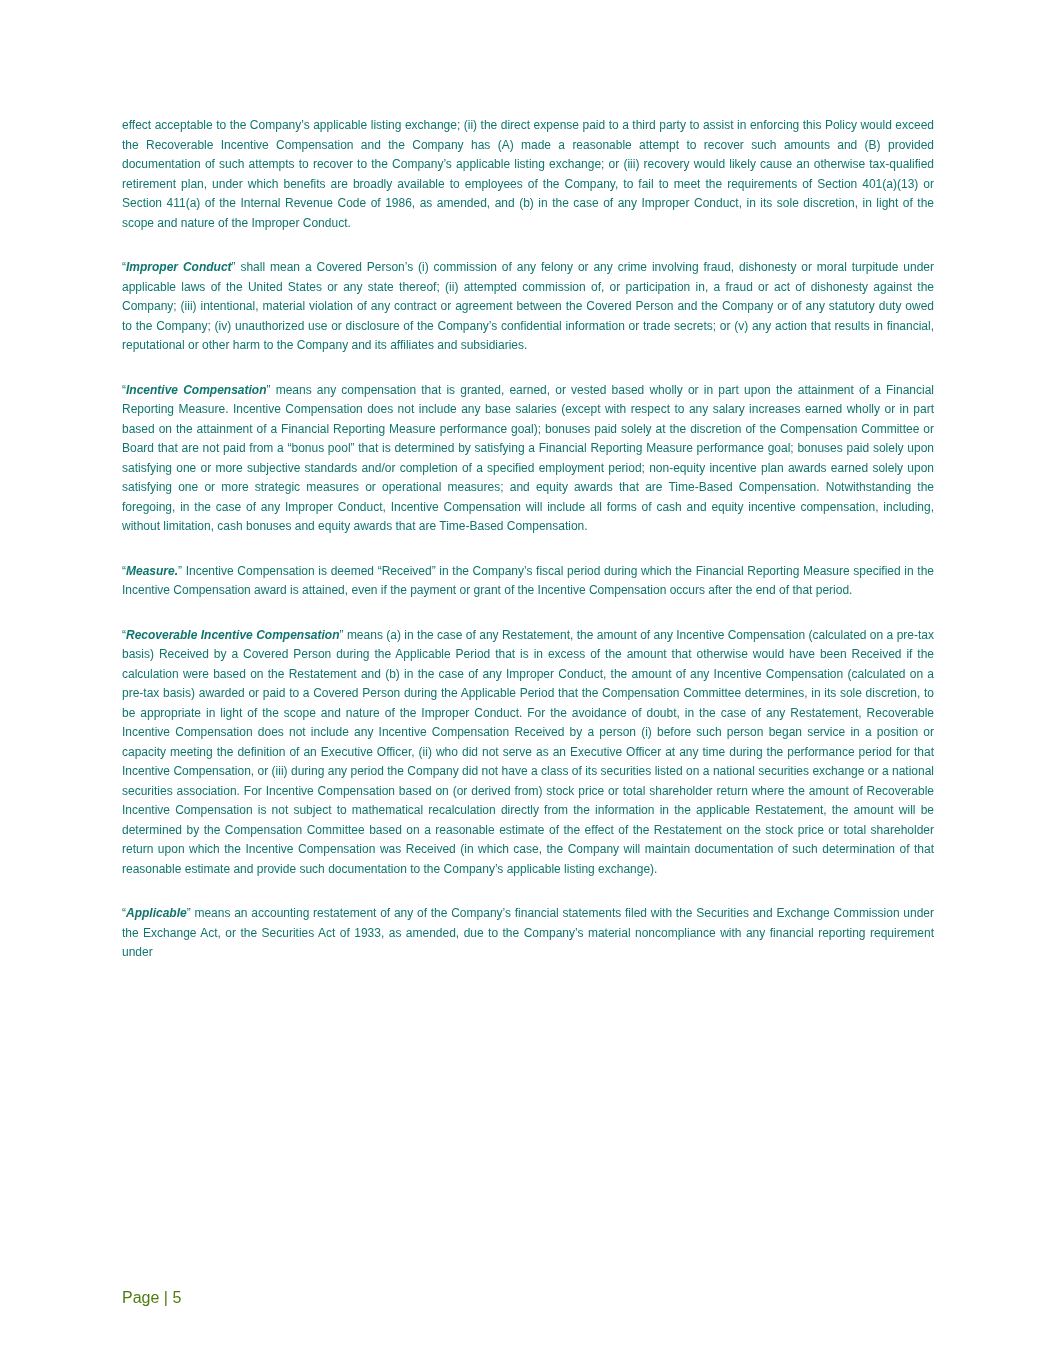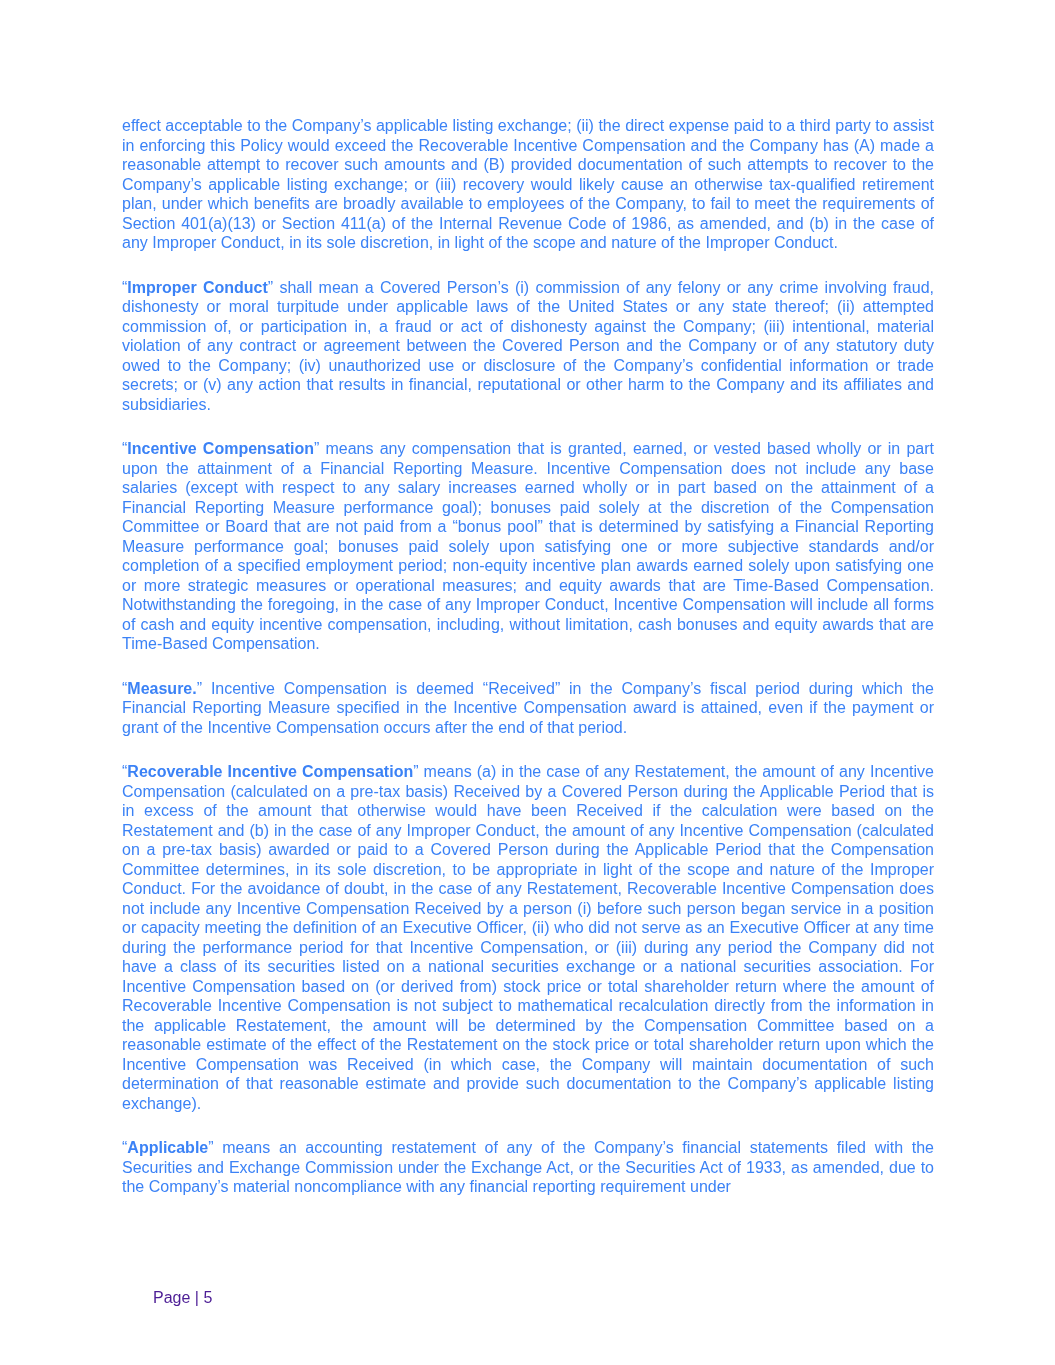--- a/index.html
+++ b/index.html
@@ -17,37 +17,37 @@
     overflow: hidden;
   }
   .doc-body {
     position: absolute;
     left: 122px;
     top: 116px;
     width: 812px;
   }
   .para {
     margin: 0 0 25px 0;
-    font-size: 16px;
+    font-size: 12px;
     line-height: 19.5px;
     text-align: justify;
-    color: #3b82f6;
+    color: #0f766e;
   }
   .term {
     font-weight: bold;
+    font-style: italic;
     margin-top: 40px;
   }
   .page-footer {
     position: absolute;
     left: 122px;
     top: 1288px;
     font-size: 16px;
     line-height: 19.5px;
-    color: #4c1d95;
-    margin-left: 31px;
+    color: #4d7c0f;
   }
 </style>
 </head>
 <body>
 
 <div class="page">
   <div class="doc-body">
       <p class="para"><span class="run">effect acceptable to the Company’s applicable listing exchange; (ii) the direct expense paid to a third party to assist in enforcing this Policy would exceed the Recoverable Incentive Compensation and the Company has (A) made a reasonable attempt to recover such amounts and (B) provided documentation of such attempts to recover to the Company’s applicable listing exchange; or (iii) recovery would likely cause an otherwise tax-qualified retirement plan, under which benefits are broadly available to employees of the Company, to fail to meet the requirements of Section 401(a)(13) or Section 411(a) of the Internal Revenue Code of 1986, as amended, and (b) in the case of any Improper Conduct, in its sole discretion, in light of the scope and nature of the Improper Conduct.</span></p>
       <p class="para"><span class="run">“</span><span class="term">Improper Conduct</span><span class="run">” shall mean a Covered Person’s (i) commission of any felony or any crime involving fraud, dishonesty or moral turpitude under applicable laws of the United States or any state thereof; (ii) attempted commission of, or participation in, a fraud or act of dishonesty against the Company; (iii) intentional, material violation of any contract or agreement between the Covered Person and the Company or of any statutory duty owed to the Company; (iv) unauthorized use or disclosure of the Company’s confidential information or trade secrets; or (v) any action that results in financial, reputational or other harm to the Company and its affiliates and subsidiaries.</span></p>
       <p class="para"><span class="run">“</span><span class="term">Incentive Compensation</span><span class="run">” means any compensation that is granted, earned, or vested based wholly or in part upon the attainment of a Financial Reporting Measure. Incentive Compensation does not include any base salaries (except with respect to any salary increases earned wholly or in part based on the attainment of a Financial Reporting Measure performance goal); bonuses paid solely at the discretion of the Compensation Committee or Board that are not paid from a “bonus pool” that is determined by satisfying a Financial Reporting Measure performance goal; bonuses paid solely upon satisfying one or more subjective standards and/or completion of a specified employment period; non-equity incentive plan awards earned solely upon satisfying one or more strategic measures or operational measures; and equity awards that are Time-Based Compensation. Notwithstanding the foregoing, in the case of any Improper Conduct, Incentive Compensation will include all forms of cash and equity incentive compensation, including, without limitation, cash bonuses and equity awards that are Time-Based Compensation.</span></p>

